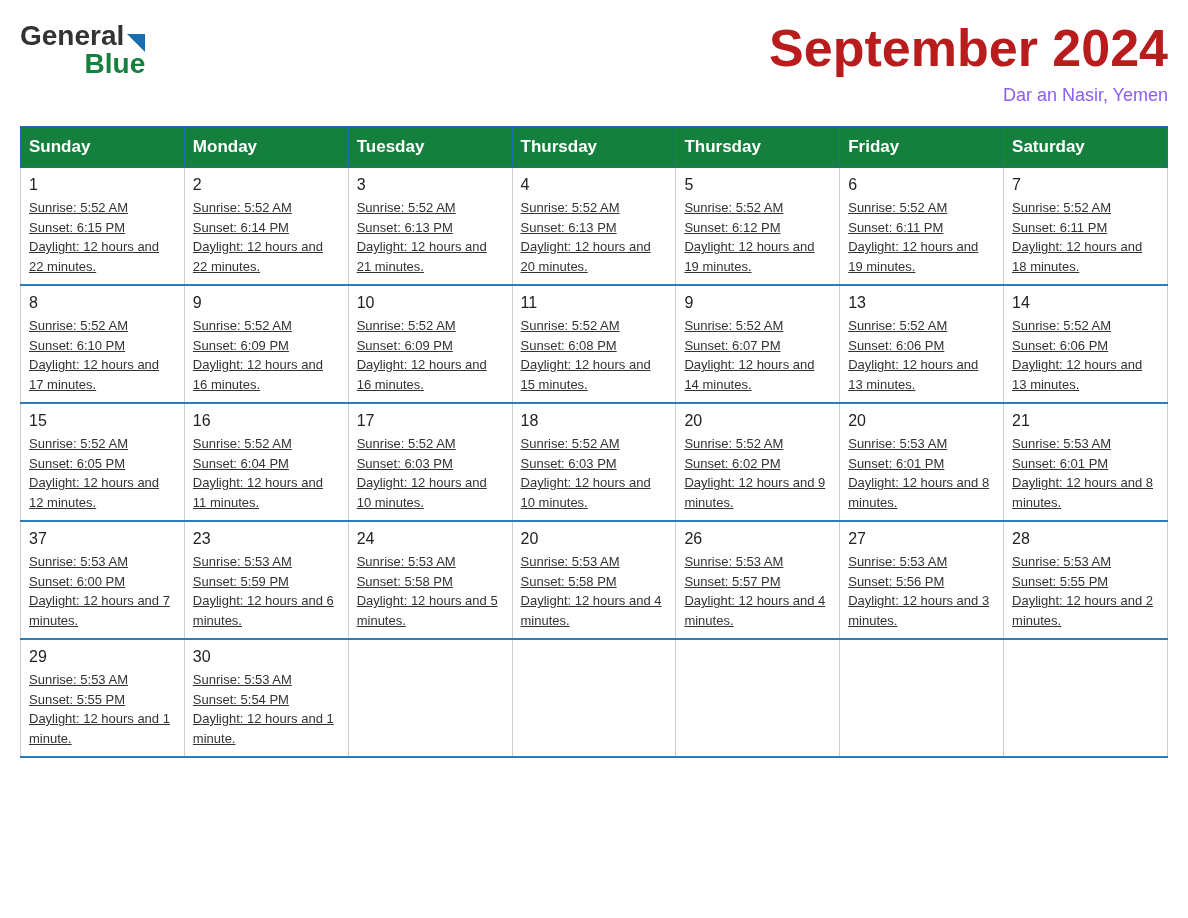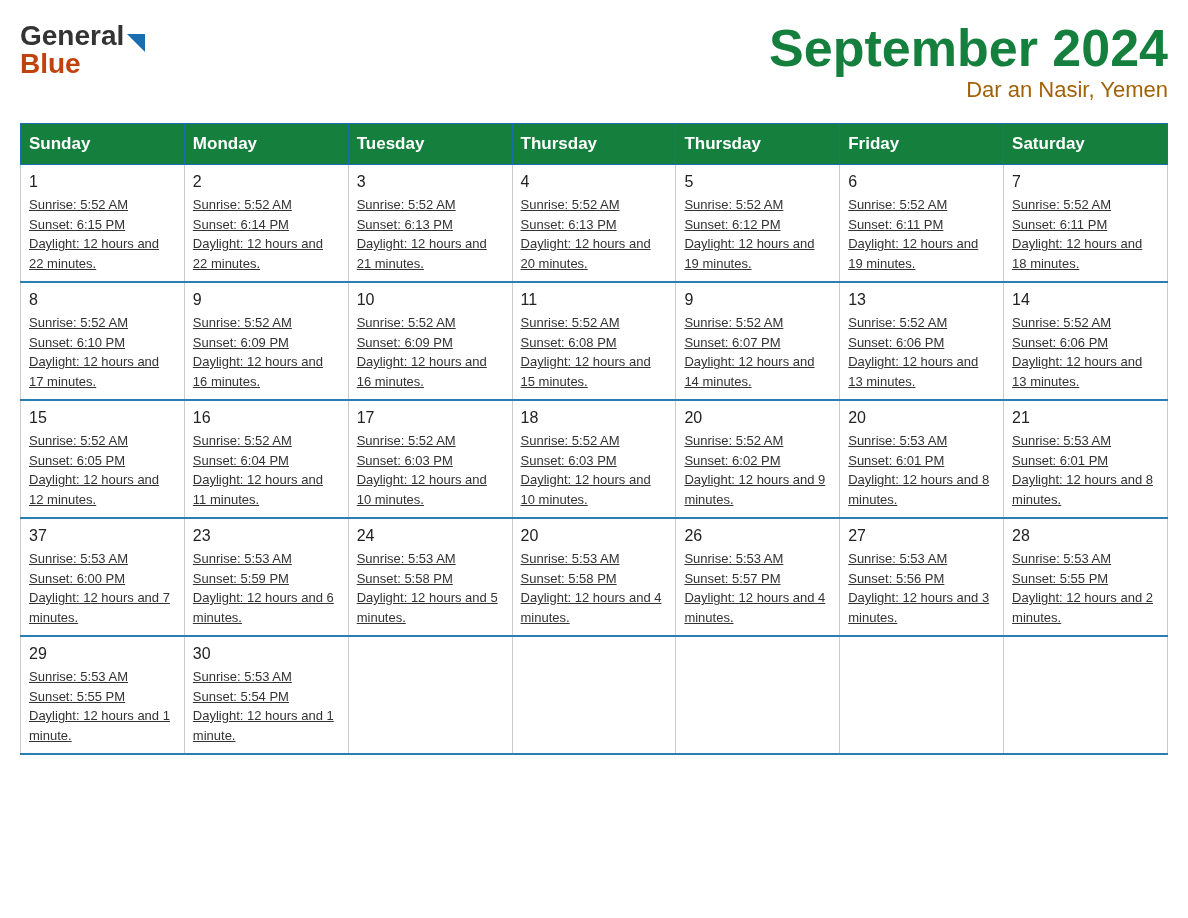--- a/index.html
+++ b/index.html
@@ -17,45 +17,46 @@
       margin-bottom: 20px;
     }
     .logo-text-general {
       font-size: 28px;
       font-weight: bold;
       color: #333;
     }
     .logo-blue {
       font-size: 28px;
       font-weight: bold;
-      color: #c2410c;
+      color: #15803d;
       display: block;
       margin-top: -4px;
+      text-align: right;
     }
     .logo-container {
       display: flex;
       flex-direction: column;
     }
     .logo-top-row {
       display: flex;
       align-items: flex-end;
     }
     .title-block {
       text-align: right;
     }
     .month-title {
       font-size: 52px;
       font-weight: bold;
-      color: #15803d;
+      color: #b91c1c;
       line-height: 1.1;
     }
     .location {
-      font-size: 22px;
-      color: #a16207;
-      margin-top: 0;
+      font-size: 18px;
+      color: #8b5cf6;
+      margin-top: 8px;
     }
     table {
       width: 100%;
       border-collapse: collapse;
       table-layout: fixed;
     }
     thead tr th {
       background-color: #15803d;
       color: #fff;
       font-size: 17px;

